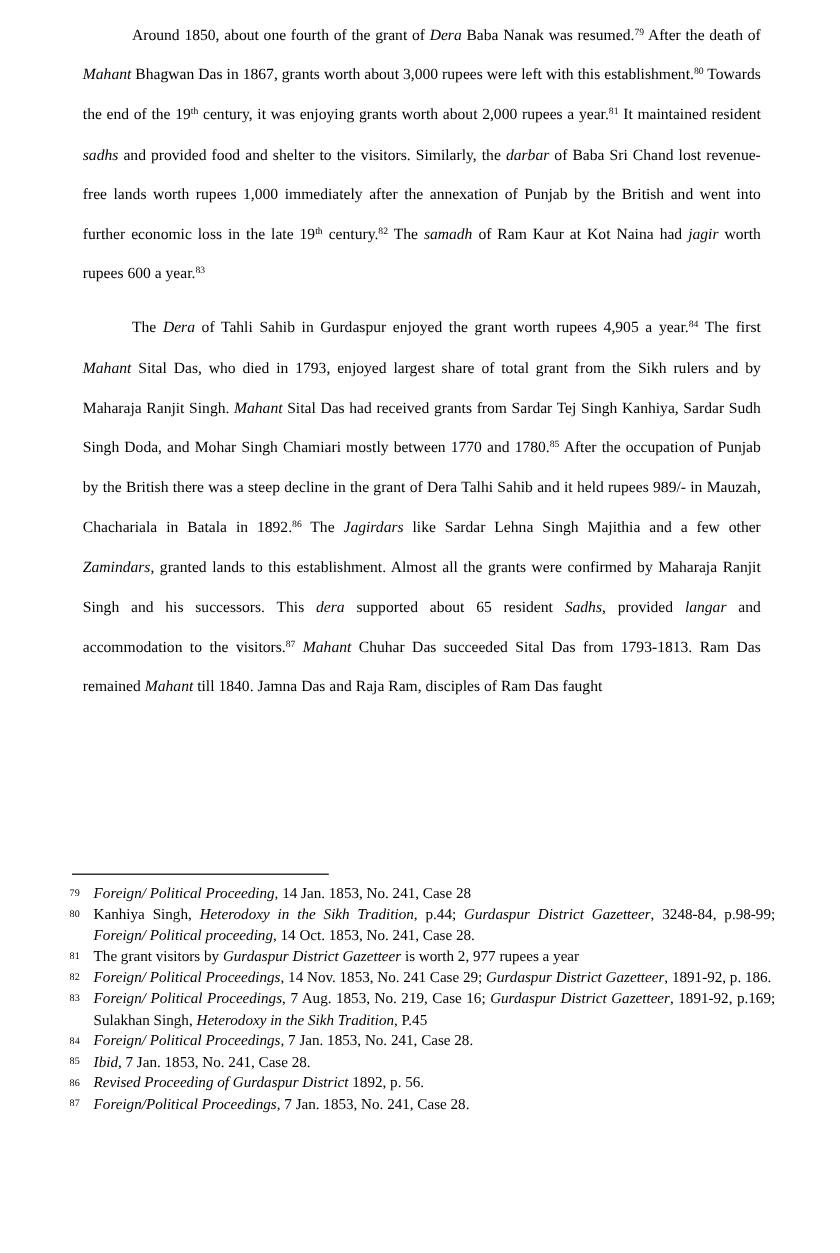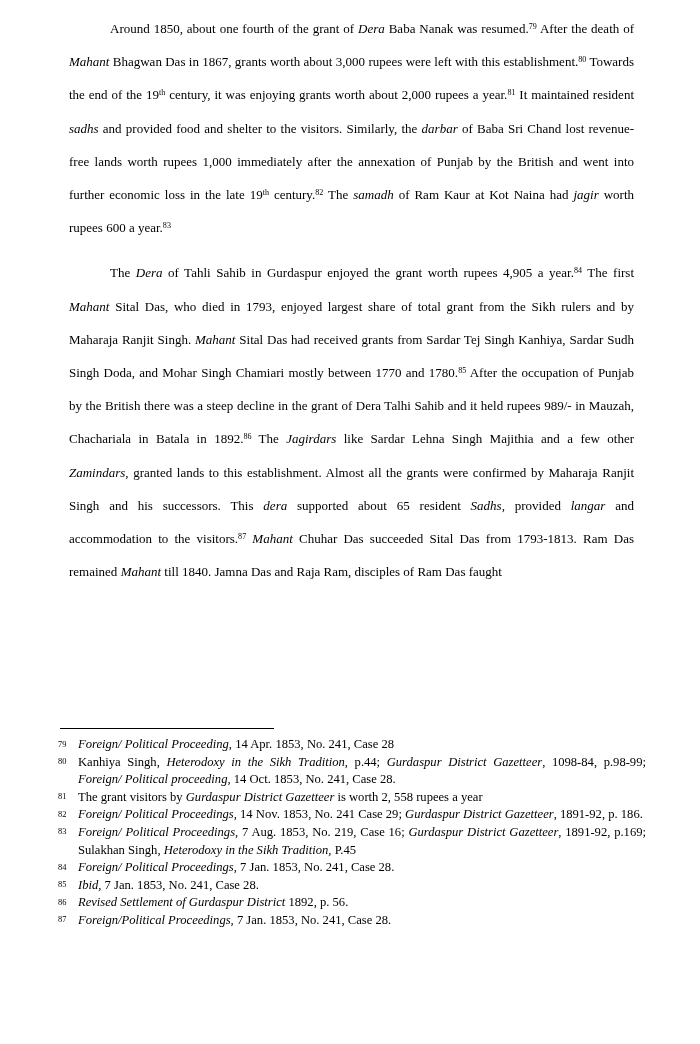--- a/index.html
+++ b/index.html
@@ -104,49 +104,49 @@
   <p class="para"><span>Around 1850, about one fourth of the grant of </span><em class="it">Dera</em><span> Baba Nanak was resumed.</span><sup>79</sup><span> After the death of </span><em class="it">Mahant</em><span> Bhagwan Das in 1867, grants worth about 3,000 rupees were left with this establishment.</span><sup>80</sup><span> Towards the end of the 19</span><sup>th</sup><span> century, it was enjoying grants worth about 2,000 rupees a year.</span><sup>81</sup><span> It maintained resident </span><em class="it">sadhs</em><span> and provided food and shelter to the visitors. Similarly, the </span><em class="it">darbar</em><span> of Baba Sri Chand lost revenue-free lands worth rupees 1,000 immediately after the annexation of Punjab by the British and went into further economic loss in the late 19</span><sup>th</sup><span> century.</span><sup>82</sup><span> The </span><em class="it">samadh</em><span> of Ram Kaur at Kot Naina had </span><em class="it">jagir</em><span> worth rupees 600 a year.</span><sup>83</sup></p>
       <p class="para"><span>The </span><em class="it">Dera</em><span> of Tahli Sahib in Gurdaspur enjoyed the grant worth rupees 4,905 a year.</span><sup>84</sup><span> The first </span><em class="it">Mahant</em><span> Sital Das, who died in 1793, enjoyed largest share of total grant from the Sikh rulers and by Maharaja Ranjit Singh. </span><em class="it">Mahant</em><span> Sital Das had received grants from Sardar Tej Singh Kanhiya, Sardar Sudh Singh Doda, and Mohar Singh Chamiari mostly between 1770 and 1780.</span><sup>85</sup><span> After the occupation of Punjab by the British there was a steep decline in the grant of Dera Talhi Sahib and it held rupees 989/- in Mauzah, Chachariala in Batala in 1892.</span><sup>86</sup><span> The </span><em class="it">Jagirdars</em><span> like Sardar Lehna Singh Majithia and a few other </span><em class="it">Zamindars</em><span>, granted lands to this establishment. Almost all the grants were confirmed by Maharaja Ranjit Singh and his successors. This </span><em class="it">dera</em><span> supported about 65 resident </span><em class="it">Sadhs</em><span>, provided </span><em class="it">langar</em><span> and accommodation to the visitors.</span><sup>87</sup><span> </span><em class="it">Mahant</em><span> Chuhar Das succeeded Sital Das from 1793-1813. Ram Das remained </span><em class="it">Mahant</em><span> till 1840. Jamna Das and Raja Ram, disciples of Ram Das faught</span></p>
     </div>
 
   <div id="footnotes">
     <hr id="footnote-rule">
     <div id="footnote-list">
 
     <div class="fn">
           <span class="fn-num">79</span>
-          <span class="fn-body"><em class="it">Foreign/ Political Proceeding,</em><span> 14 Apr. 1853, No. 241, Case 28</span></span>
+          <span class="fn-body"><em class="it">Foreign/ Political Proceeding,</em><span> 14 Jan. 1853, No. 241, Case 28</span></span>
         </div>
         <div class="fn">
           <span class="fn-num">80</span>
-          <span class="fn-body"><span>Kanhiya Singh, </span><em class="it">Heterodoxy in the Sikh Tradition,</em><span> p.44; </span><em class="it">Gurdaspur District Gazetteer</em><span>, 1098-84, p.98-99; </span><em class="it">Foreign/ Political proceeding</em><span>, 14 Oct. 1853, No. 241, Case 28.</span></span>
+          <span class="fn-body"><span>Kanhiya Singh, </span><em class="it">Heterodoxy in the Sikh Tradition,</em><span> p.44; </span><em class="it">Gurdaspur District Gazetteer</em><span>, 3248-84, p.98-99; </span><em class="it">Foreign/ Political proceeding</em><span>, 14 Oct. 1853, No. 241, Case 28.</span></span>
         </div>
         <div class="fn">
           <span class="fn-num">81</span>
-          <span class="fn-body"><span>The grant visitors by </span><em class="it">Gurdaspur District Gazetteer</em><span> is worth 2, 558 rupees a year</span></span>
+          <span class="fn-body"><span>The grant visitors by </span><em class="it">Gurdaspur District Gazetteer</em><span> is worth 2, 977 rupees a year</span></span>
         </div>
         <div class="fn">
           <span class="fn-num">82</span>
           <span class="fn-body"><em class="it">Foreign/ Political Proceedings</em><span>, 14 Nov. 1853, No. 241 Case 29; </span><em class="it">Gurdaspur District Gazetteer</em><span>, 1891-92, p. 186.</span></span>
         </div>
         <div class="fn">
           <span class="fn-num">83</span>
           <span class="fn-body"><em class="it">Foreign/ Political Proceedings</em><span>, 7 Aug. 1853, No. 219, Case 16; </span><em class="it">Gurdaspur District Gazetteer</em><span>, 1891-92, p.169; Sulakhan Singh, </span><em class="it">Heterodoxy in the Sikh Tradition,</em><span> P.45</span></span>
         </div>
         <div class="fn">
           <span class="fn-num">84</span>
           <span class="fn-body"><em class="it">Foreign/ Political Proceedings,</em><span> 7 Jan. 1853, No. 241, Case 28.</span></span>
         </div>
         <div class="fn">
           <span class="fn-num">85</span>
           <span class="fn-body"><em class="it">Ibid,</em><span> 7 Jan. 1853, No. 241, Case 28.</span></span>
         </div>
         <div class="fn">
           <span class="fn-num">86</span>
-          <span class="fn-body"><em class="it">Revised Settlement of Gurdaspur District</em><span> 1892, p. 56.</span></span>
+          <span class="fn-body"><em class="it">Revised Proceeding of Gurdaspur District</em><span> 1892, p. 56.</span></span>
         </div>
         <div class="fn">
           <span class="fn-num">87</span>
           <span class="fn-body"><em class="it">Foreign/Political Proceedings,</em><span> 7 Jan. 1853, No. 241, Case 28.</span></span>
         </div>
       </div>
   </div>
 
 </div>
 

